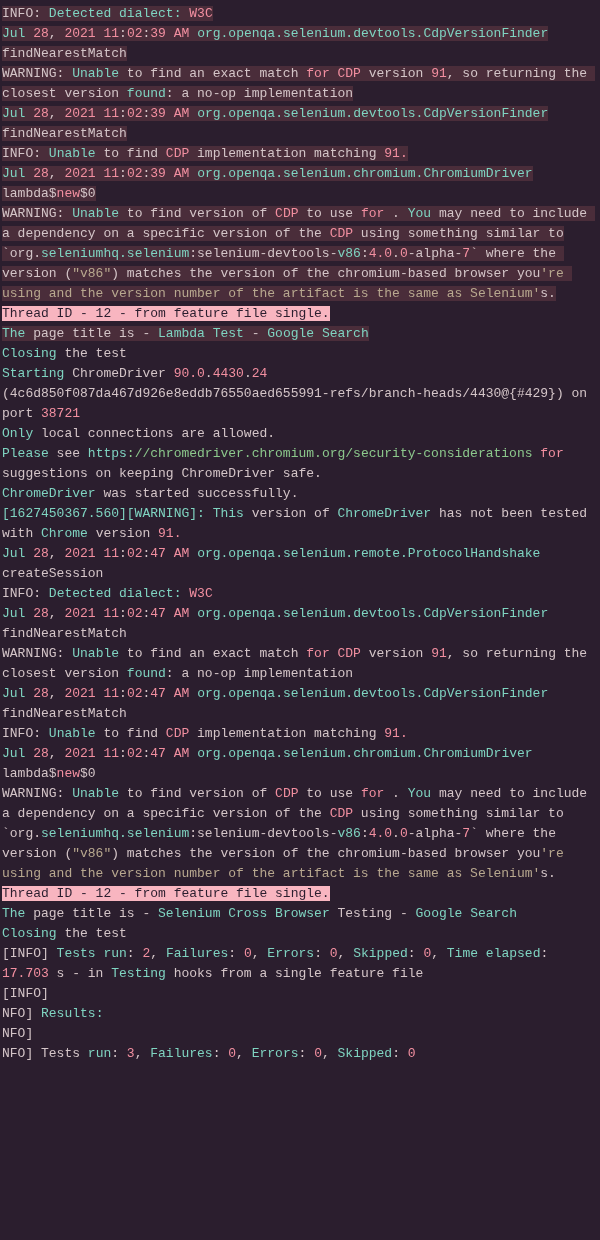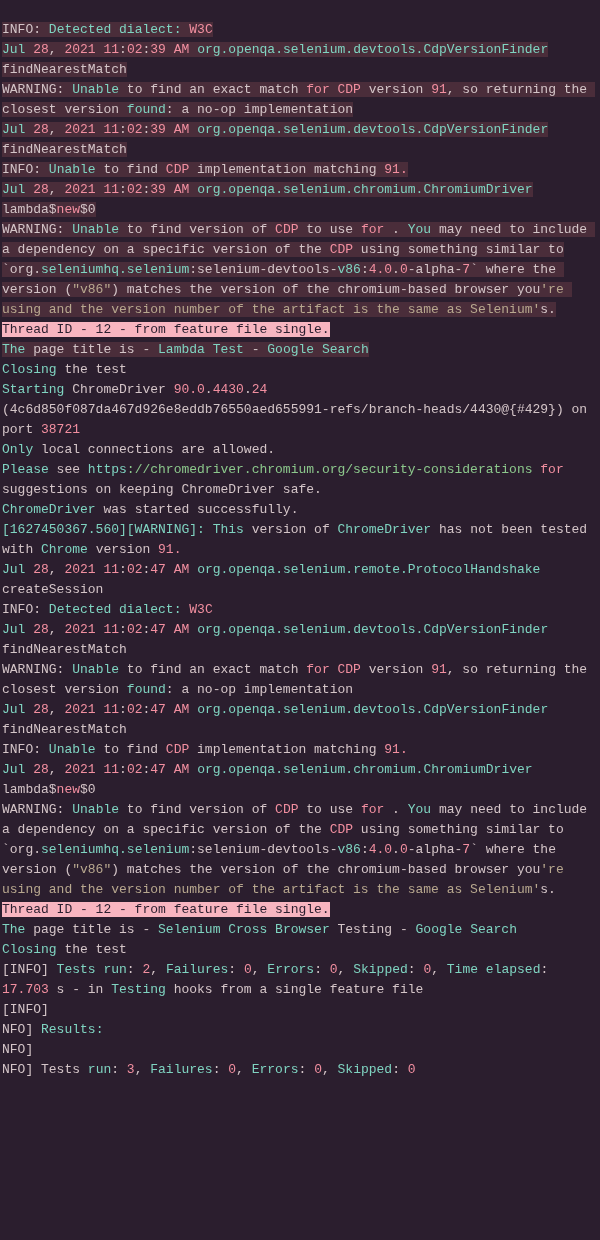--- a/index.html
+++ b/index.html
@@ -1,16 +1,16 @@
 <!DOCTYPE html>
 <html><head>
 <meta charset="utf-8">
 <style>
   html,body{margin:0;padding:0;background:#2b1e2e;width:600px}
-  pre{margin:0;padding:20px 2px;font-family:Consolas,'Courier New',monospace;font-size:13px;line-height:20px;white-space:pre-wrap;word-wrap:break-word;color:#d4c5c8}
+  pre{margin:0;padding:4px 2px;font-family:Consolas,'Courier New',monospace;font-size:13px;line-height:20px;white-space:pre-wrap;word-wrap:break-word;color:#d4c5c8}
   .cyan{color:#7fd4c1}
   .pink{color:#f28fa0}
   .green{color:#8cc88c}
   .hl-dark{background:#4a2d3a}
   .hl-pink{background:#f8b5c0;color:#2b1e2e}
   .str{color:#b8a88f}
 </style>
 </head>
 <body>
 

